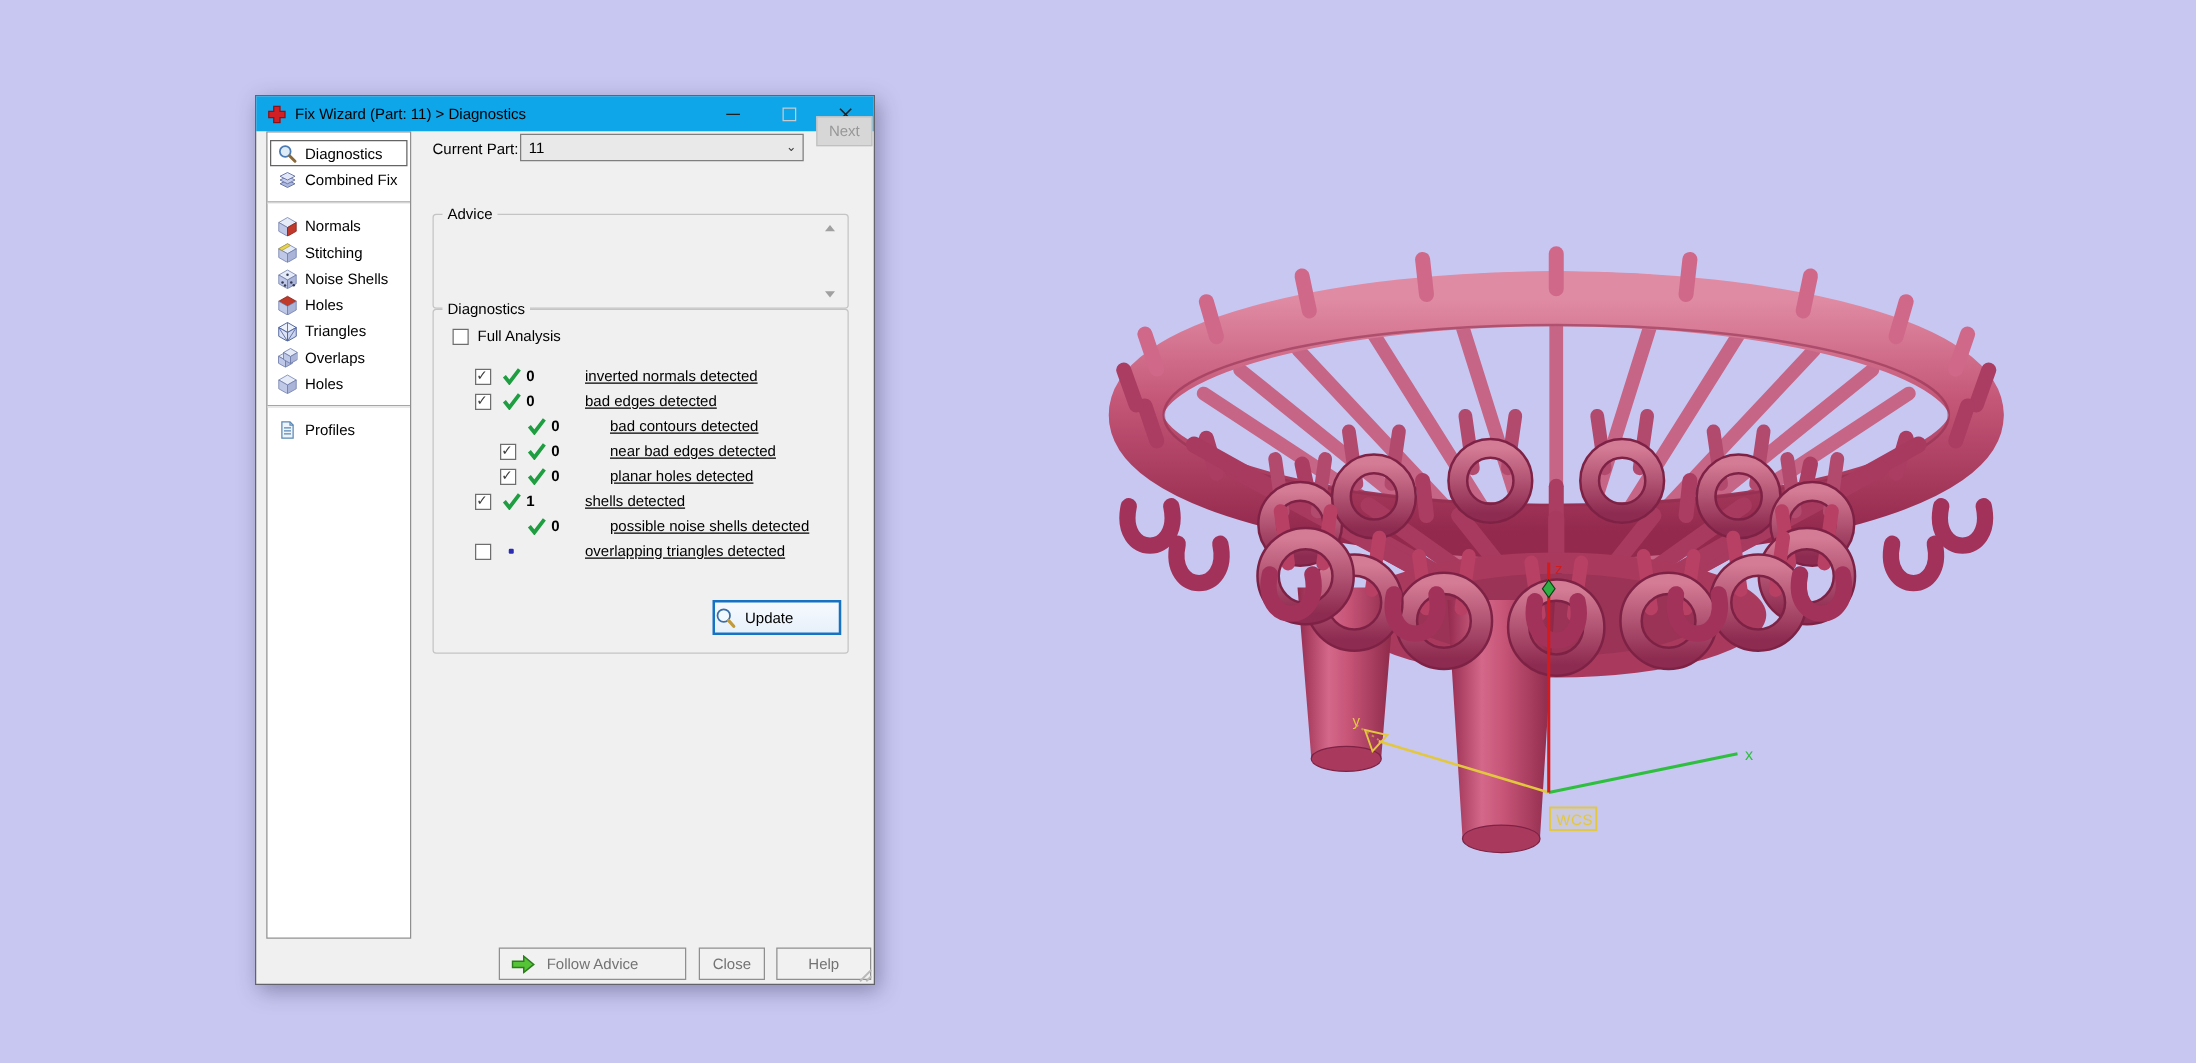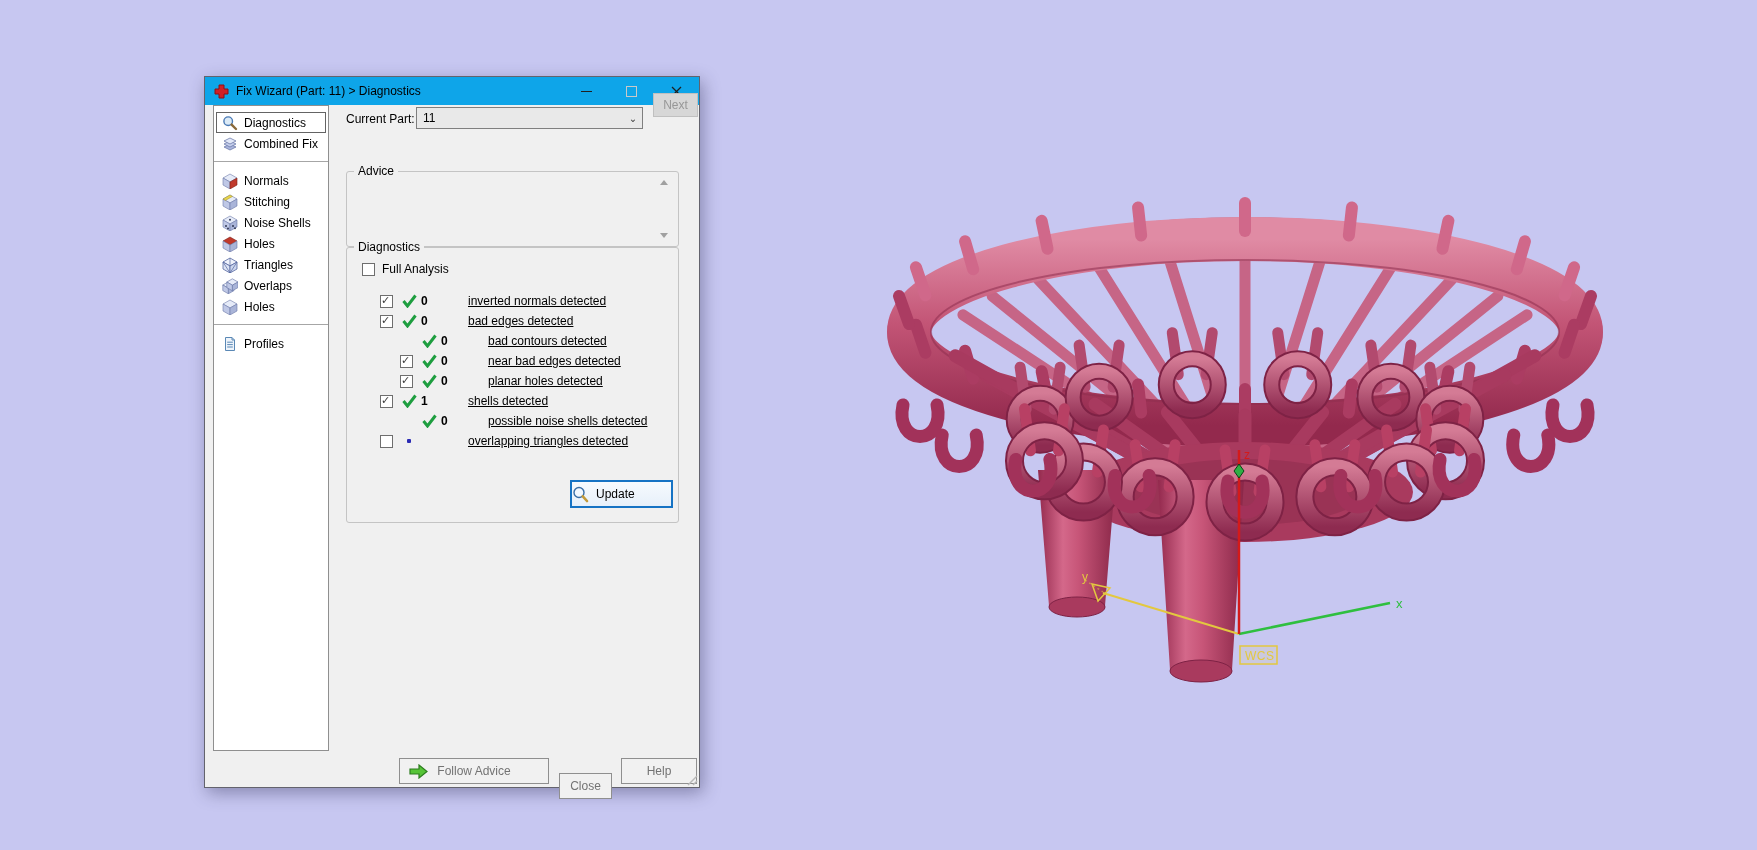--- a/index.html
+++ b/index.html
@@ -67,21 +67,21 @@
   .status{width:16px;height:16px;display:flex;align-items:center;justify-content:center;margin-right:4px;flex:0 0 16px;}
   .dotmark{width:4px;height:4px;background:#2b2bb4;border-radius:1px;}
   .count{width:20px;font-weight:bold;font-size:12px;}
   .lbl{margin-left:27px;font-size:12px;white-space:nowrap;text-decoration:underline;}
 
   .update-btn{position:absolute;left:223px;top:232px;width:103px;height:28px;border:2px solid #1673c4;background:linear-gradient(#f6fafe,#e7f0fa);display:flex;align-items:center;justify-content:flex-start;gap:7px;font-size:12px;box-sizing:border-box;}
 
   
   .follow-btn{position:absolute;left:194px;top:681px;width:150px;height:26px;position:absolute;}
   .follow-btn .ficon{position:absolute;left:9px;top:5px;}
-  .close-btn{position:absolute;left:354px;top:681px;width:53px;height:26px;margin-top:15px;}
+  .close-btn{position:absolute;left:354px;top:681px;width:53px;height:26px;}
   .help-btn{position:absolute;left:416px;top:681px;width:76px;height:26px;}
   .resize-grip{position:absolute;right:1px;bottom:1px;width:14px;height:14px;}
 </style>
 </head>
 <body>
 
 <svg id="viewport-svg" width="1757" height="850" viewBox="0 0 1757 850">
   <defs>
     <linearGradient id="gLeg" x1="0" y1="0" x2="1" y2="0">
       <stop offset="0" stop-color="#93294d"></stop>

